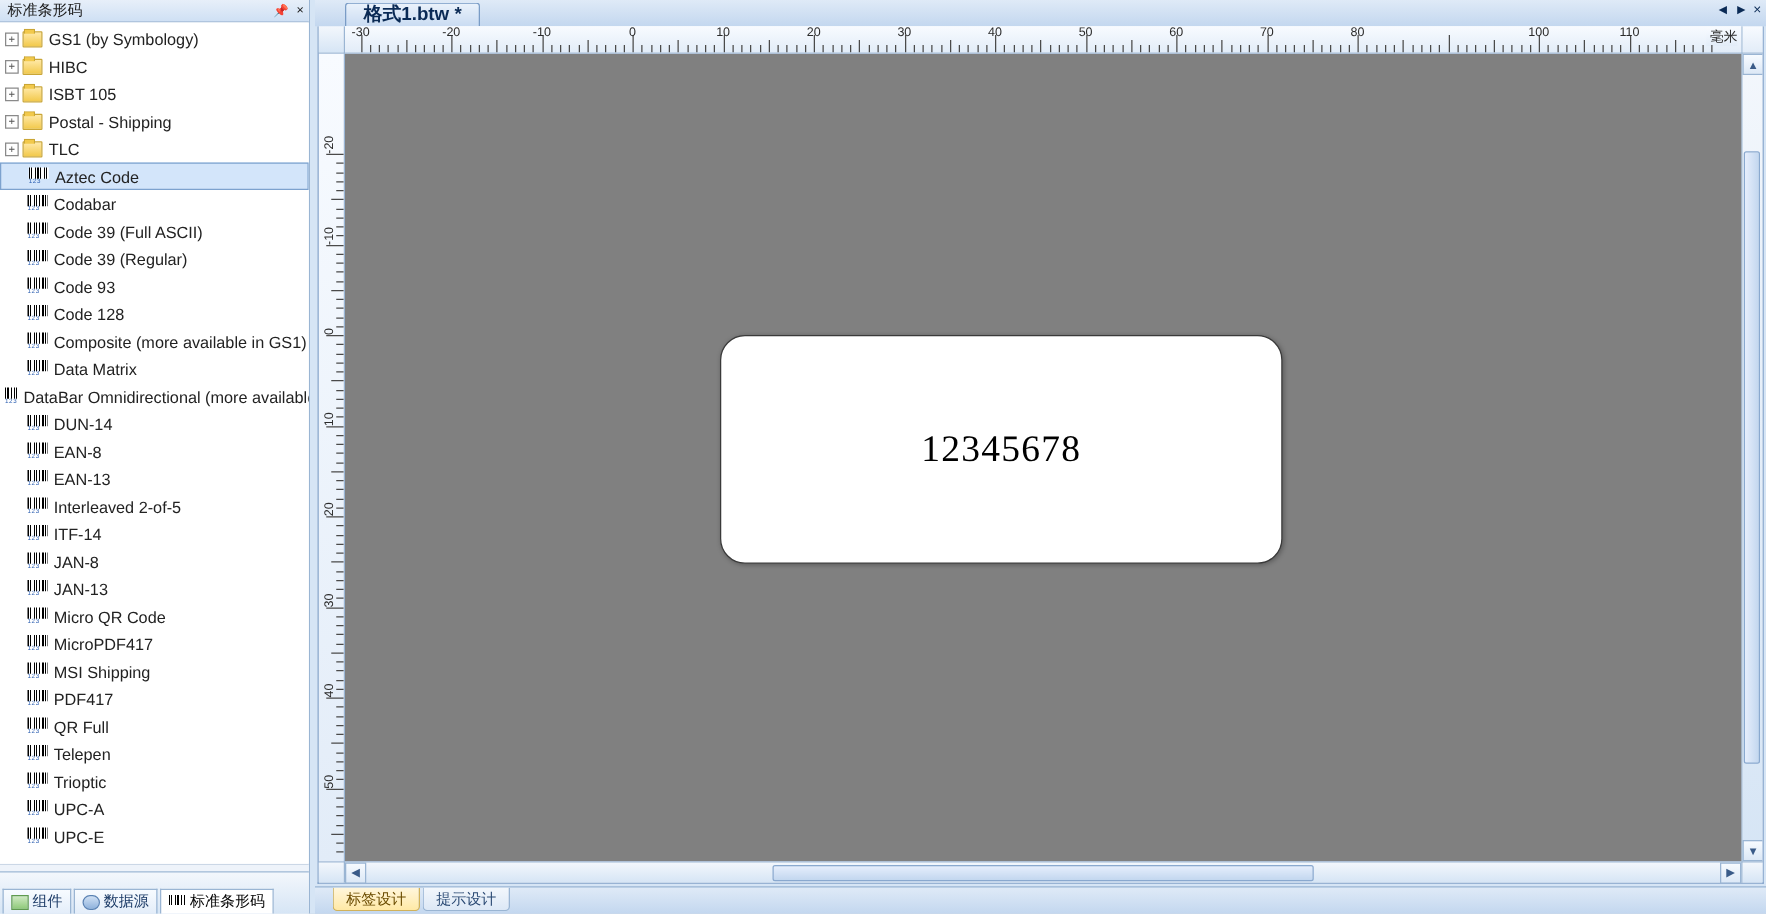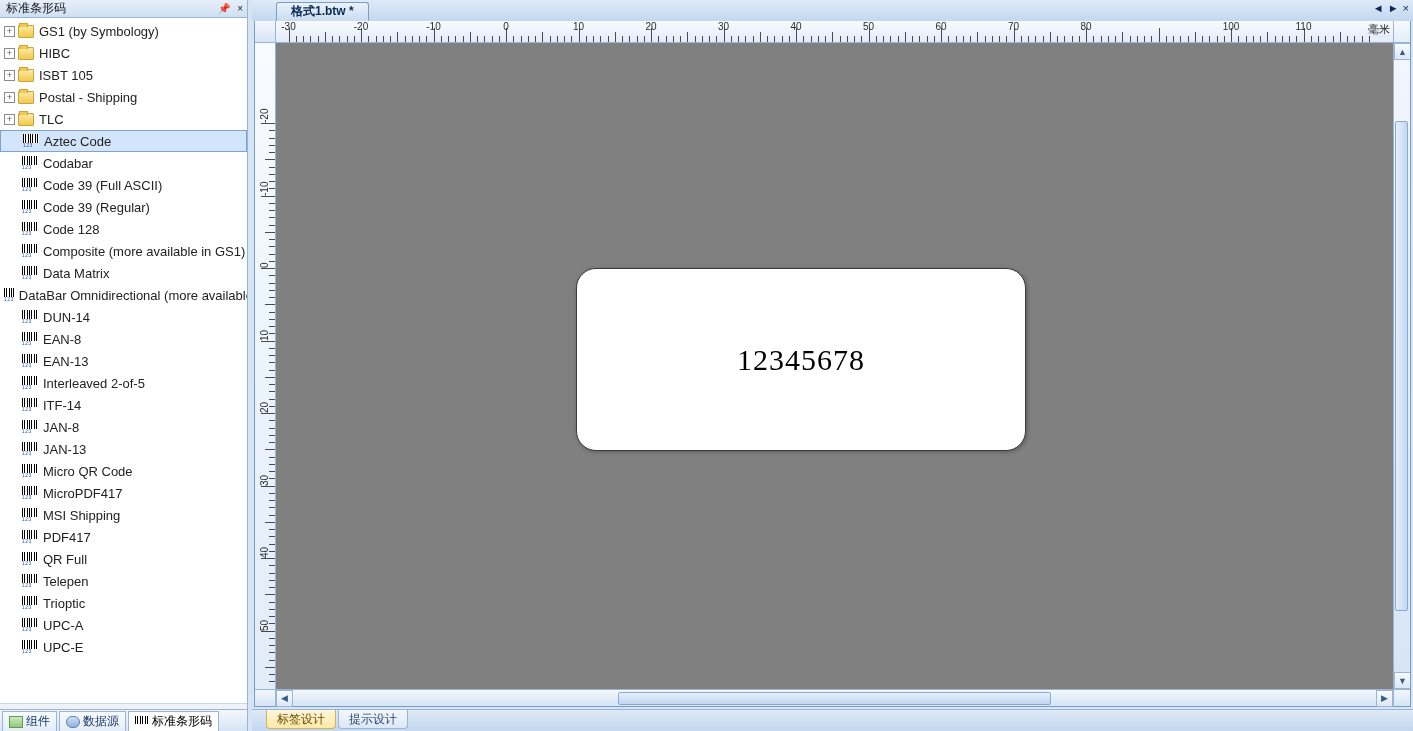--- a/index.html
+++ b/index.html
@@ -101,21 +101,21 @@
   .barcode-icon .num { font-size: 5px; line-height:5px; letter-spacing:0.5px; color:#2a5db0; }
   .indent { display:inline-block; width:18px; }
 
   
   .tree::-webkit-scrollbar { width: 17px; background:#eef3fa; }
   .tree::-webkit-scrollbar-thumb { background:#cfd8e6; border:1px solid #a9b7cc; }
 
   
   .sidebar-bottom-row { height: 6px; background:#eef3fa; border-top:1px solid #cbd7e6; }
   .sidebar-tabs {
-    height: 22px;
+    height: 34px;
     background: linear-gradient(#f3f7fc,#d6e5f5);
     border-top: 1px solid #9ab5d3;
     display:flex;
     align-items:flex-end;
     padding-left:2px;
     font-size:12px;
   }
   .sidebar-tab {
     height: 20px;
     padding: 0 6px;
@@ -155,22 +155,22 @@
     position:relative;
     padding-left:24px;
   }
   .doc-tab {
     height:19px;
     background: linear-gradient(#eaf2fb,#c9dbf2);
     border:1px solid #7a9cc6;
     border-bottom:none;
     border-radius:3px 3px 0 0;
     padding:0 14px;
-    display:flex; align-items:flex-start;
-    font-size:12px; font-weight:bold;
+    display:flex; align-items:flex-end;
+    font-size:15px; font-weight:bold;
     color:#0a2a55;
     cursor:pointer;
   }
   .doc-tabs .right-controls {
     position:absolute; right:4px; top:2px;
     display:flex; gap:4px; font-size:11px; color:#0a2a55;
   }
   .doc-tabs .right-controls span { cursor:pointer; }
 
   .editor-wrap {
@@ -395,20 +395,28 @@
           </span>
           <span>Code 39 (Full ASCII)</span>
         </div>
         <div class="tree-item">
           <span class="indent"></span>
           <span class="barcode-icon">
             <span class="bars"></span>
             <span class="num">123</span>
           </span>
           <span>Code 39 (Regular)</span>
+        </div>
+        <div class="tree-item">
+          <span class="indent"></span>
+          <span class="barcode-icon">
+            <span class="bars"></span>
+            <span class="num">123</span>
+          </span>
+          <span>Code 93</span>
         </div>
         <div class="tree-item">
           <span class="indent"></span>
           <span class="barcode-icon">
             <span class="bars"></span>
             <span class="num">123</span>
           </span>
           <span>Code 128</span>
         </div>
         <div class="tree-item">

